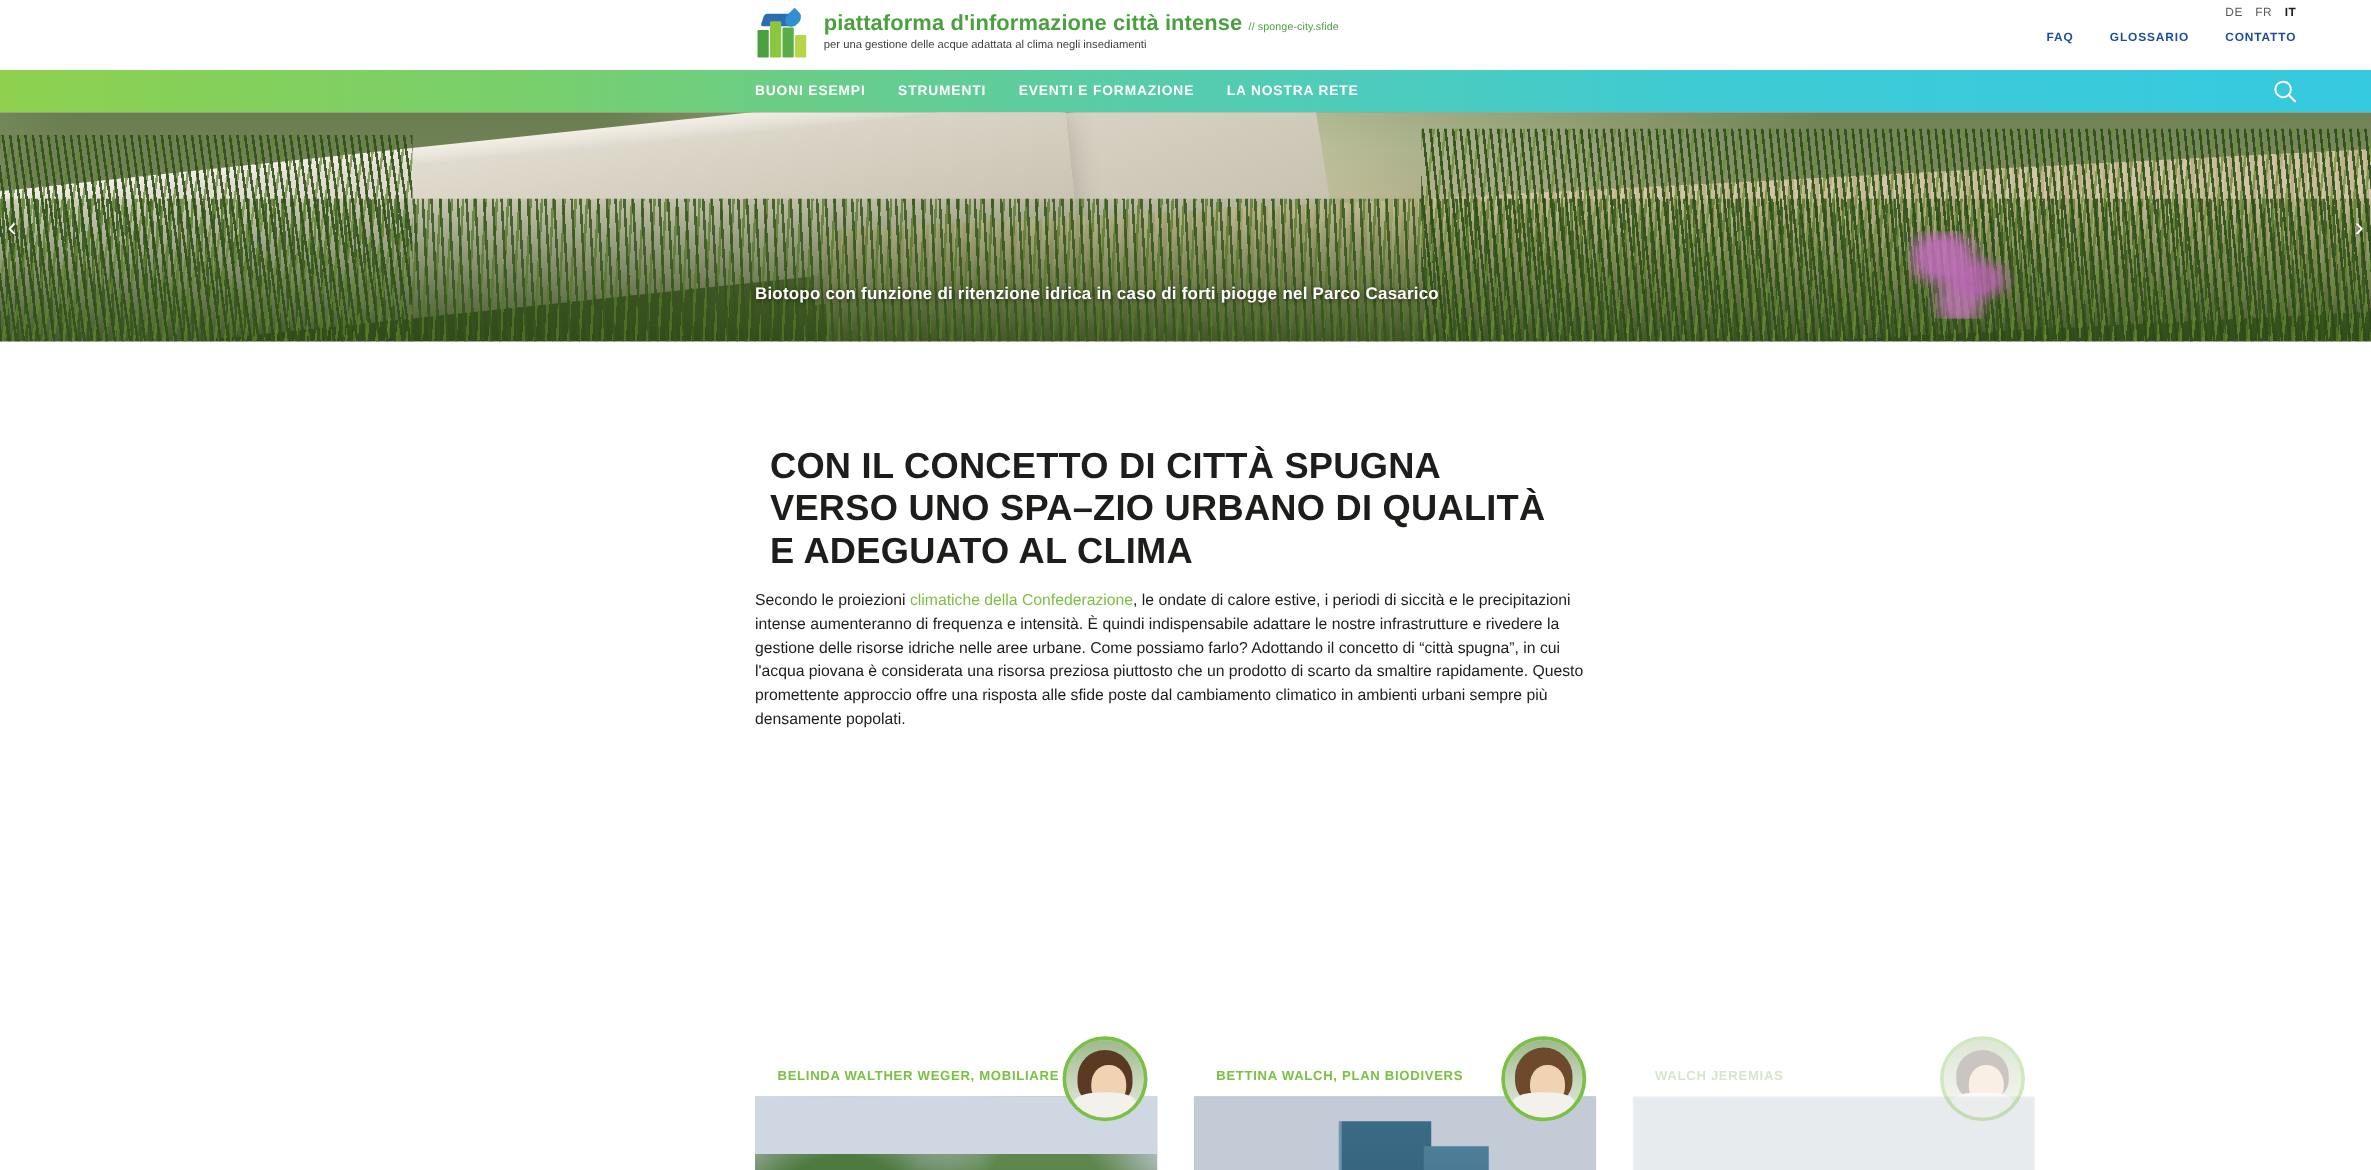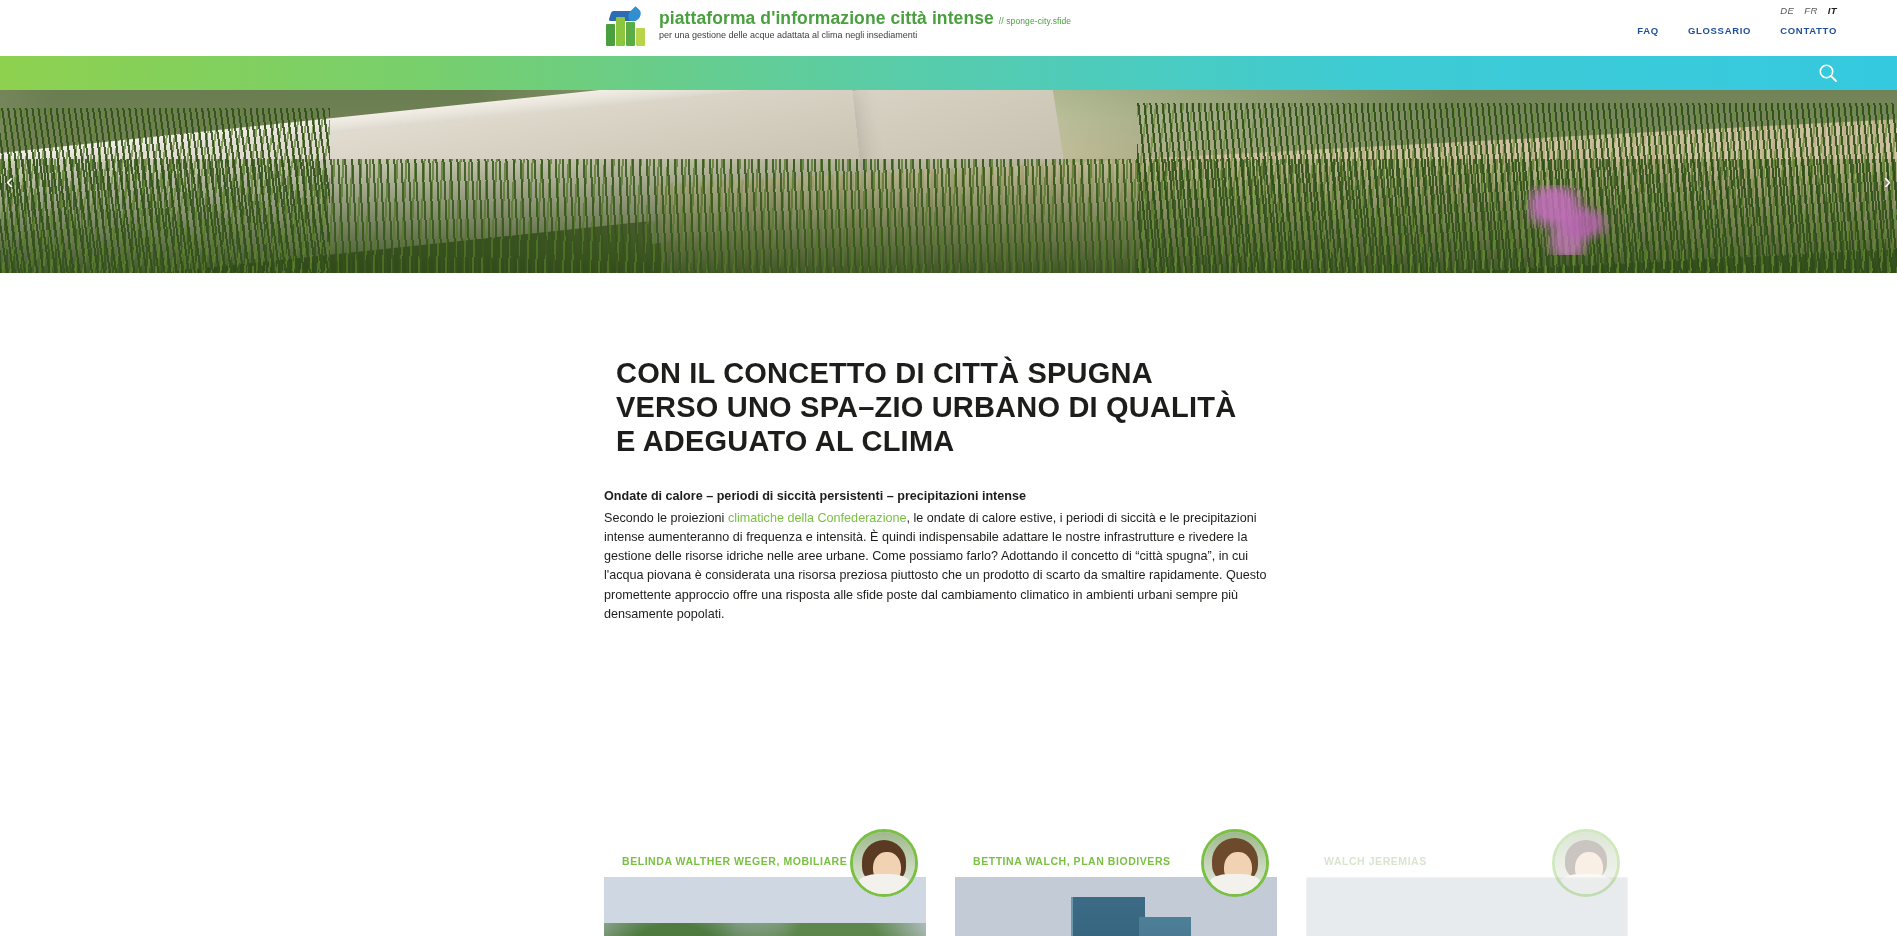--- a/index.html
+++ b/index.html
@@ -74,21 +74,21 @@
   }
 
   .lang-row {
     position: absolute;
     right: 60px; top: 5px;
     display: flex; gap: 10px;
     font-size: 9.5px;
     letter-spacing: .4px;
     color: #5a5a58;
   }
-  .lang-row .lang { cursor: pointer; font-style: italic; }
+  .lang-row .lang { cursor: pointer; }
   .lang-row .lang.active { color: #1d1d1b; font-weight: bold; }
 
   .meta-row {
     position: absolute;
     right: 60px; top: 25px;
     display: flex; gap: 14px;
     font-size: 9.5px;
     letter-spacing: .7px;
     color: #1f4f9c;
     font-weight: bold;
@@ -412,48 +412,54 @@
   </div>
 
   <div class="meta-row">
     <span>FAQ</span>
     <span>GLOSSARIO</span>
     <span>CONTATTO</span>
   </div>
 </div>
 
 <div class="navbar">
+  <div class="nav-inner">
+    <a href="#">BUONI ESEMPI</a>
+    <a href="#">STRUMENTI</a>
+    <a href="#">EVENTI E FORMAZIONE</a>
+    <a href="#">LA NOSTRA RETE</a>
+  </div>
   <div class="search-btn">
     <svg width="22" height="22" viewBox="0 0 22 22" aria-hidden="true">
       <circle cx="9.5" cy="9.5" r="6.2" fill="none" stroke="#ffffff" stroke-width="1.6"></circle>
       <line x1="14.2" y1="14.2" x2="19" y2="19" stroke="#ffffff" stroke-width="1.8" stroke-linecap="round"></line>
     </svg>
   </div>
 </div>
 
 <div class="hero">
   <div class="hero-img">
     <div class="slab2"></div>
     <div class="slab-top"></div>
     <div class="slab"></div>
     <div class="gravel"></div>
     <div class="grass-band"></div>
     <div class="grass-left"></div>
     <div class="grass-right"></div>
     <div class="flowers"></div>
   </div>
+  <div class="hero-caption">Biotopo con funzione di ritenzione idrica in caso di forti piogge nel Parco Casarico</div>
   <div class="hero-arrow left">‹</div>
   <div class="hero-arrow right">›</div>
 </div>
 
 <div class="content" style="height:936px;">
 
   <div class="col" style="top:72px;">
     <h1 class="page-title">Con il concetto di città spugna verso uno spa–zio urbano di qualità e adeguato al clima</h1>
-    <div class="lead-bold">Ondate di calore – periodi di siccità persistenti – precipitazioni intense</div>
     <p class="lead-body">
       <span>Secondo le proiezioni </span><a href="#">climatiche della Confederazione</a><span>, le ondate di calore estive, i periodi di siccità e le precipitazioni intense aumenteranno di frequenza e intensità. È quindi indispensabile adattare le nostre infrastrutture e rivedere la gestione delle risorse idriche nelle aree urbane. Come possiamo farlo? Adottando il concetto di “città spugna”, in cui l'acqua piovana è considerata una risorsa preziosa piuttosto che un prodotto di scarto da smaltire rapidamente. Questo promettente approccio offre una risposta alle sfide poste dal cambiamento climatico in ambienti urbani sempre più densamente popolati.</span>
     </p>
   </div>
 
   <div class="cards">
 
     <div class="card c1">
       <div class="card-kicker">BELINDA WALTHER WEGER, MOBILIARE</div>
       <div class="card-photo">

